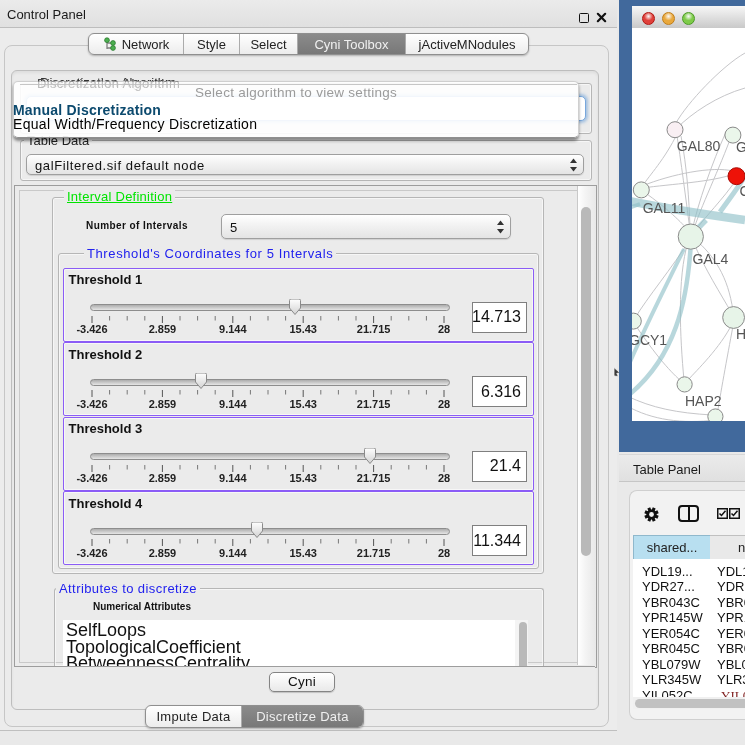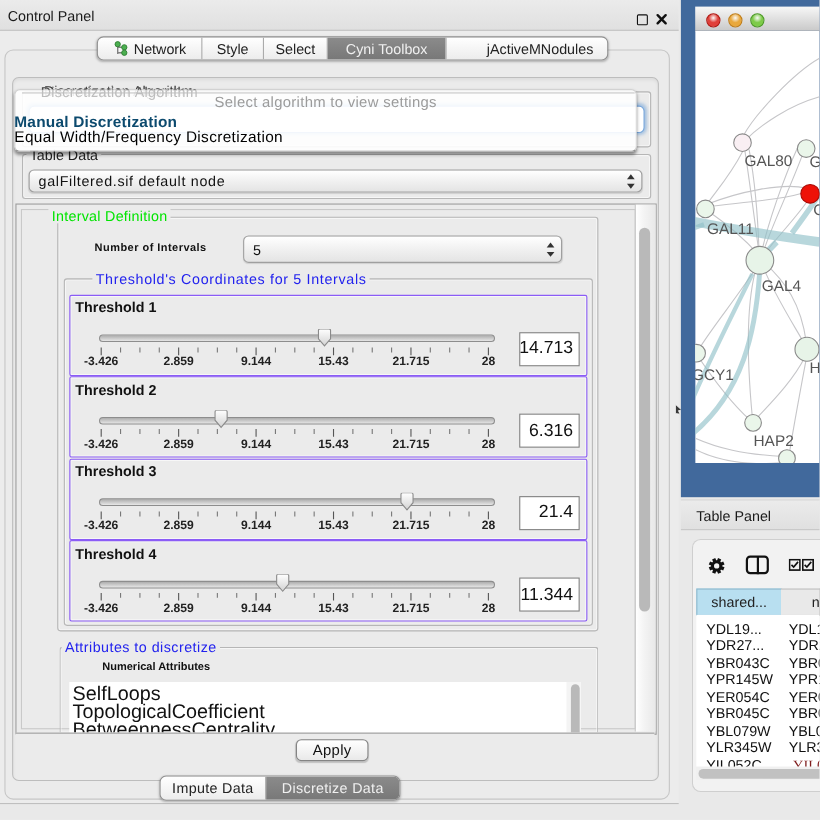--- a/index.html
+++ b/index.html
@@ -41,40 +41,40 @@
 <div class="seg" style="left:88px;top:33px;height:20px;">
 <div class="s" style="width:94px;"><svg width="15" height="15" viewBox="0 0 15 15" style="margin-right:4px">
 <path d="M4 4 L4 12 M4 6 L9 6 M4 11 L9 11" stroke="#808080" stroke-width="1.3" fill="none"></path>
 <circle cx="4" cy="3.2" r="2.4" fill="#4caf50" stroke="#2e7d32" stroke-width="0.8"></circle>
 <circle cx="10" cy="6" r="2.4" fill="#4caf50" stroke="#2e7d32" stroke-width="0.8"></circle>
 <circle cx="10" cy="11" r="2.4" fill="#4caf50" stroke="#2e7d32" stroke-width="0.8"></circle>
 </svg>Network</div>
 <div class="s" style="width:55px;">Style</div>
 <div class="s" style="width:57px;">Select</div>
 <div class="s sel" style="width:107px;">Cyni Toolbox</div>
-<div class="s" style="width:122px;padding-left:24px;">jActiveMNodules</div>
+<div class="s" style="width:122px;">jActiveMNodules</div>
 </div>
 <div class="groupbox" style="left:20px;top:83px;width:570px;height:49px;"></div>
 <div class="glabel" style="left:37px;top:76px;color:#333;">Discretization Algorithm</div>
 <div class="combo" style="left:26px;top:96px;width:558px;height:23px;border:1.5px solid #78a7dc;box-shadow:0 0 3px 1.5px rgba(110,160,215,0.55);background:#fff;"></div>
 <div class="groupbox" style="left:20px;top:140px;width:570px;height:39px;"></div>
 <div class="glabel" style="left:24px;top:134px;color:#222;">Table Data</div>
 <div class="combo" style="left:26px;top:154px;width:556px;height:19px;text-decoration:underline;">
 <span class="txt" style="letter-spacing:0.62px;">galFiltered.sif default node</span>
 <svg class="arrows" width="9" height="14" viewBox="0 0 9 14">
 <path d="M4.5 0.5 L8 5 L1 5 Z" fill="#333"></path>
       <path d="M4.5 13.5 L8 9 L1 9 Z" fill="#333"></path>
     </svg>
 </div>
 <div class="ab" style="left:14px;top:185px;width:581px;height:481px;border:1px solid #9d9d9d;background:#ebebeb;"></div>
 <div class="ab" style="left:19px;top:190px;width:557px;height:471px;border:1px solid #c9c9c9;"></div>
 <div class="ab" style="left:577px;top:186px;width:18px;height:479px;background:linear-gradient(90deg,#ffffff,#f4f4f4 40%,#e8e8e8);border-left:1px solid #c9c9c9;"></div>
 <div class="ab" style="left:581px;top:207px;width:10px;height:349px;background:#b9b9b9;border-radius:5px;"></div>
 <div class="groupbox" style="left:52px;top:197px;width:490px;height:375px;"></div>
-<div class="glabel" style="left:44px;top:190px;color:#00e400;letter-spacing:0.25px;">Interval Definition</div>
+<div class="glabel" style="left:64px;top:190px;color:#00e400;letter-spacing:0.25px;text-decoration:underline;">Interval Definition</div>
 <div class="ab lrow" style="left:86px;top:219.5px;font-weight:bold;letter-spacing:0.42px;">Number of Intervals</div>
 <div class="combo" style="left:221px;top:214px;width:288px;height:23px;">
 <span class="txt">5</span>
 <svg class="arrows" width="9" height="14" viewBox="0 0 9 14">
 <path d="M4.5 0.5 L8 5 L1 5 Z" fill="#333"></path>
       <path d="M4.5 13.5 L8 9 L1 9 Z" fill="#333"></path>
     </svg>
 </div>
 <div class="groupbox" style="left:58px;top:253px;width:479px;height:314px;"></div>
 <div class="glabel" style="left:61px;top:247px;color:#2222ee;letter-spacing:0.6px;margin-left:23px;">Threshold's Coordinates for 5 Intervals</div>
@@ -236,21 +236,21 @@
 </div>
 <div class="groupbox" style="left:54px;top:588px;width:488px;height:77px;border-bottom:none;border-radius:3px 3px 0 0;"></div>
 <div class="glabel" style="left:56px;top:582px;color:#2222ee;letter-spacing:0.42px;">Attributes to discretize</div>
 <div class="ab lrow" style="left:57px;top:601px;font-weight:bold;margin-left:36px;">Numerical Attributes</div>
 <div class="ab" style="left:63px;top:620px;width:465px;height:46px;background:#ffffff;overflow:hidden;">
     <div style="font-size:18px;color:#111;line-height:16.5px;padding:2px 0 0 3px;">SelfLoops<br>TopologicalCoefficient<br>BetweennessCentrality</div>
   </div>
 <div class="ab" style="left:515px;top:620px;width:13px;height:46px;background:#f4f4f4;"></div>
 <div class="ab" style="left:519px;top:622px;width:8px;height:44px;background:#b9b9b9;border-radius:4px 4px 0 0;"></div>
 <div class="ab" style="left:14px;top:666px;width:581px;height:2px;background:#ebebeb;border-top:1px solid #9d9d9d;"></div>
-<div class="ab" style="left:269px;top:672px;width:64px;height:18px;background:linear-gradient(#ffffff,#e9e9e9);border:1px solid #848484;border-radius:5px;box-shadow:0 1px 1px rgba(0,0,0,0.18);text-align:center;font-size:13.5px;color:#111;line-height:18px;letter-spacing:0.3px;">Apply</div>
+<div class="ab" style="left:269px;top:672px;width:64px;height:18px;background:linear-gradient(#ffffff,#e9e9e9);border:1px solid #848484;border-radius:5px;box-shadow:0 1px 1px rgba(0,0,0,0.18);text-align:center;font-size:13.5px;color:#111;line-height:18px;letter-spacing:0.3px;">Cyni</div>
 <div class="seg" style="left:145px;top:705px;height:21px;">
 <div class="s" style="width:95px;letter-spacing:0.3px;">Impute Data</div>
 <div class="s sel" style="width:121px;letter-spacing:0.3px;">Discretize Data</div>
 </div>
 <div class="ab" style="left:13px;top:81px;width:564px;height:55px;background:rgba(255,255,255,0.9);
 border:1px solid #cfcfcf;border-bottom:1px solid #8f8f8f;border-radius:5px;box-shadow:0 2.5px 3px rgba(0,0,0,0.42);"></div>
 <div class="ab" style="left:20px;top:83.5px;width:557px;height:1px;background:#c6c6c6;"></div>
 <div class="ab" style="left:37px;top:76px;font-size:13px;color:#bdbdbd;letter-spacing:0.3px;">Discretization Algorithm</div>
 <div class="ab" style="left:37px;top:76px;font-size:13px;color:#4a4a4a;letter-spacing:0.3px;clip-path:inset(0 0 calc(100% - 5.5px) 0);">Discretization Algorithm</div>
 <div class="ab" style="left:195px;top:85px;font-size:13.5px;color:#9b9b9b;letter-spacing:0.28px;">Select algorithm to view settings</div>

